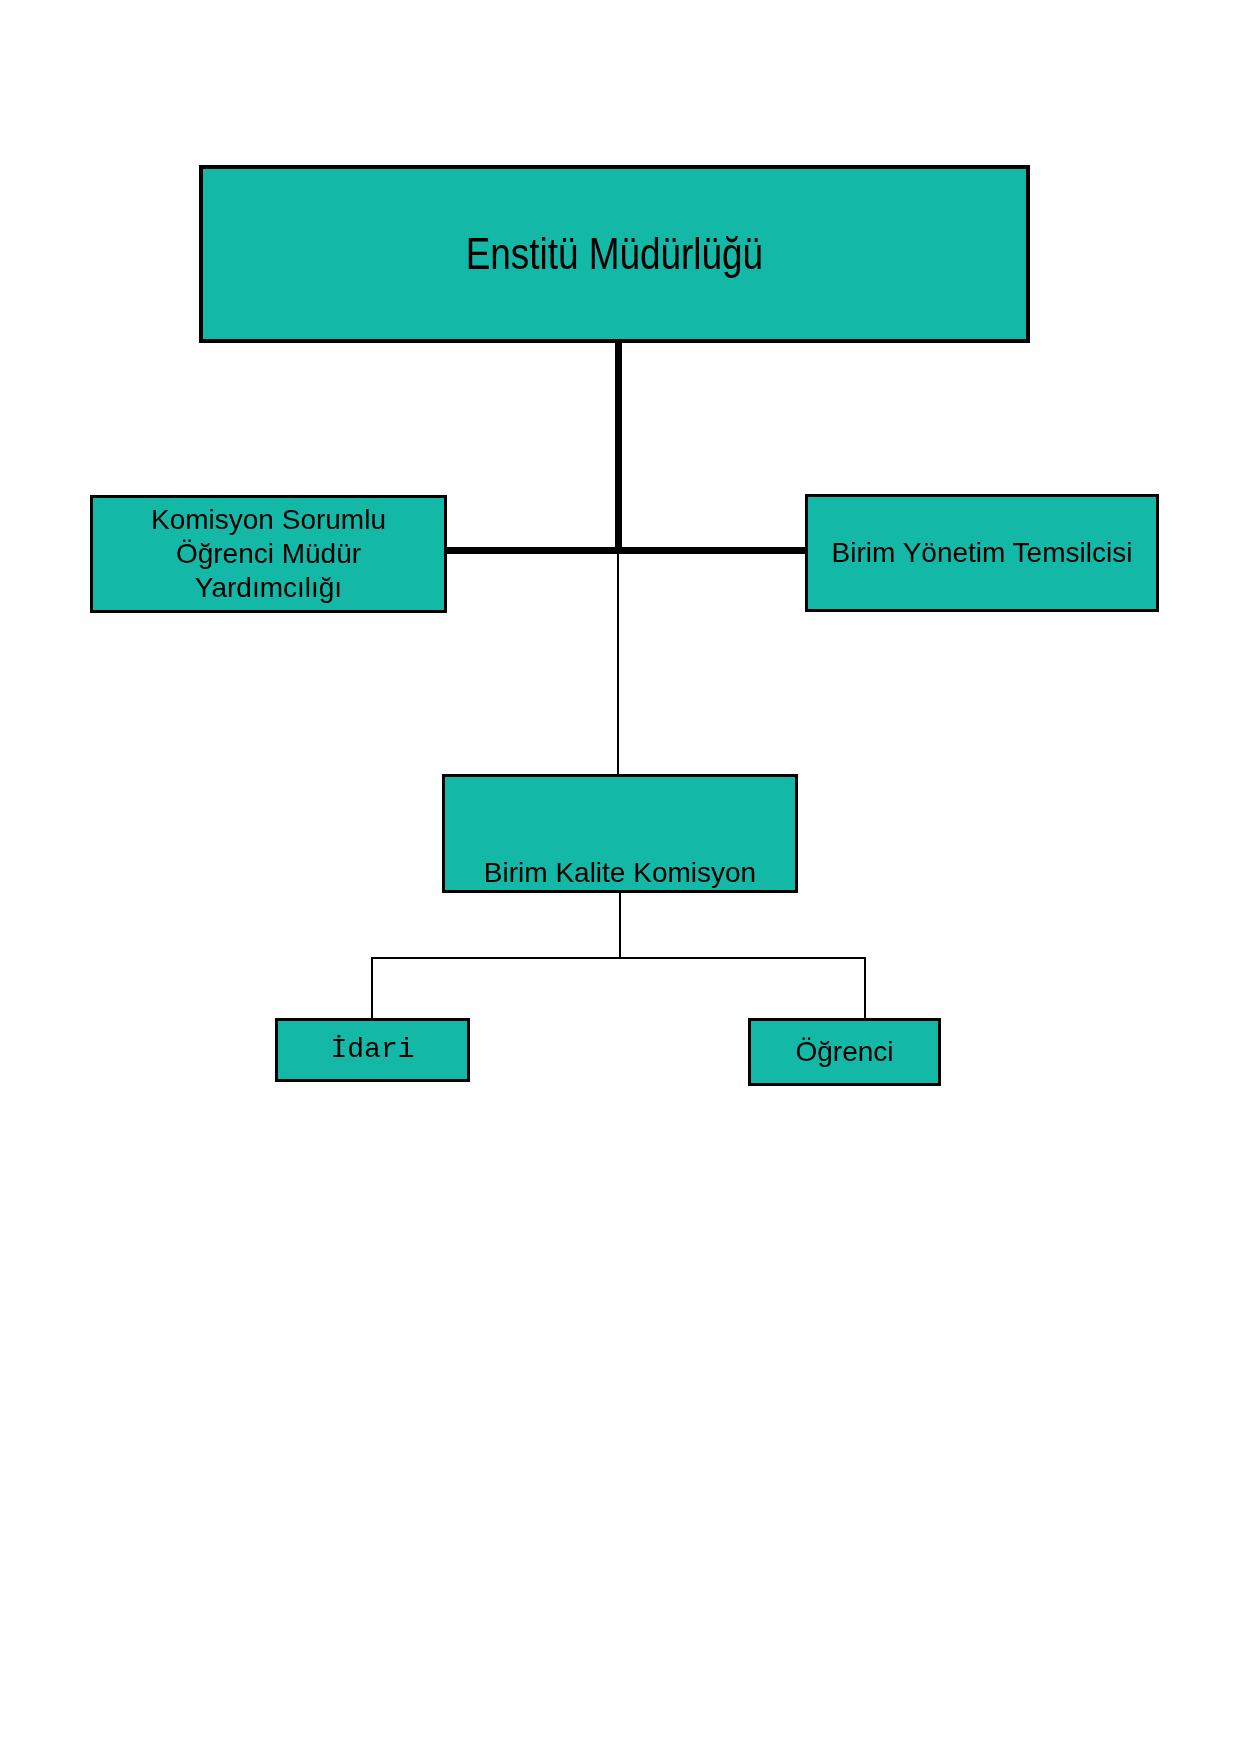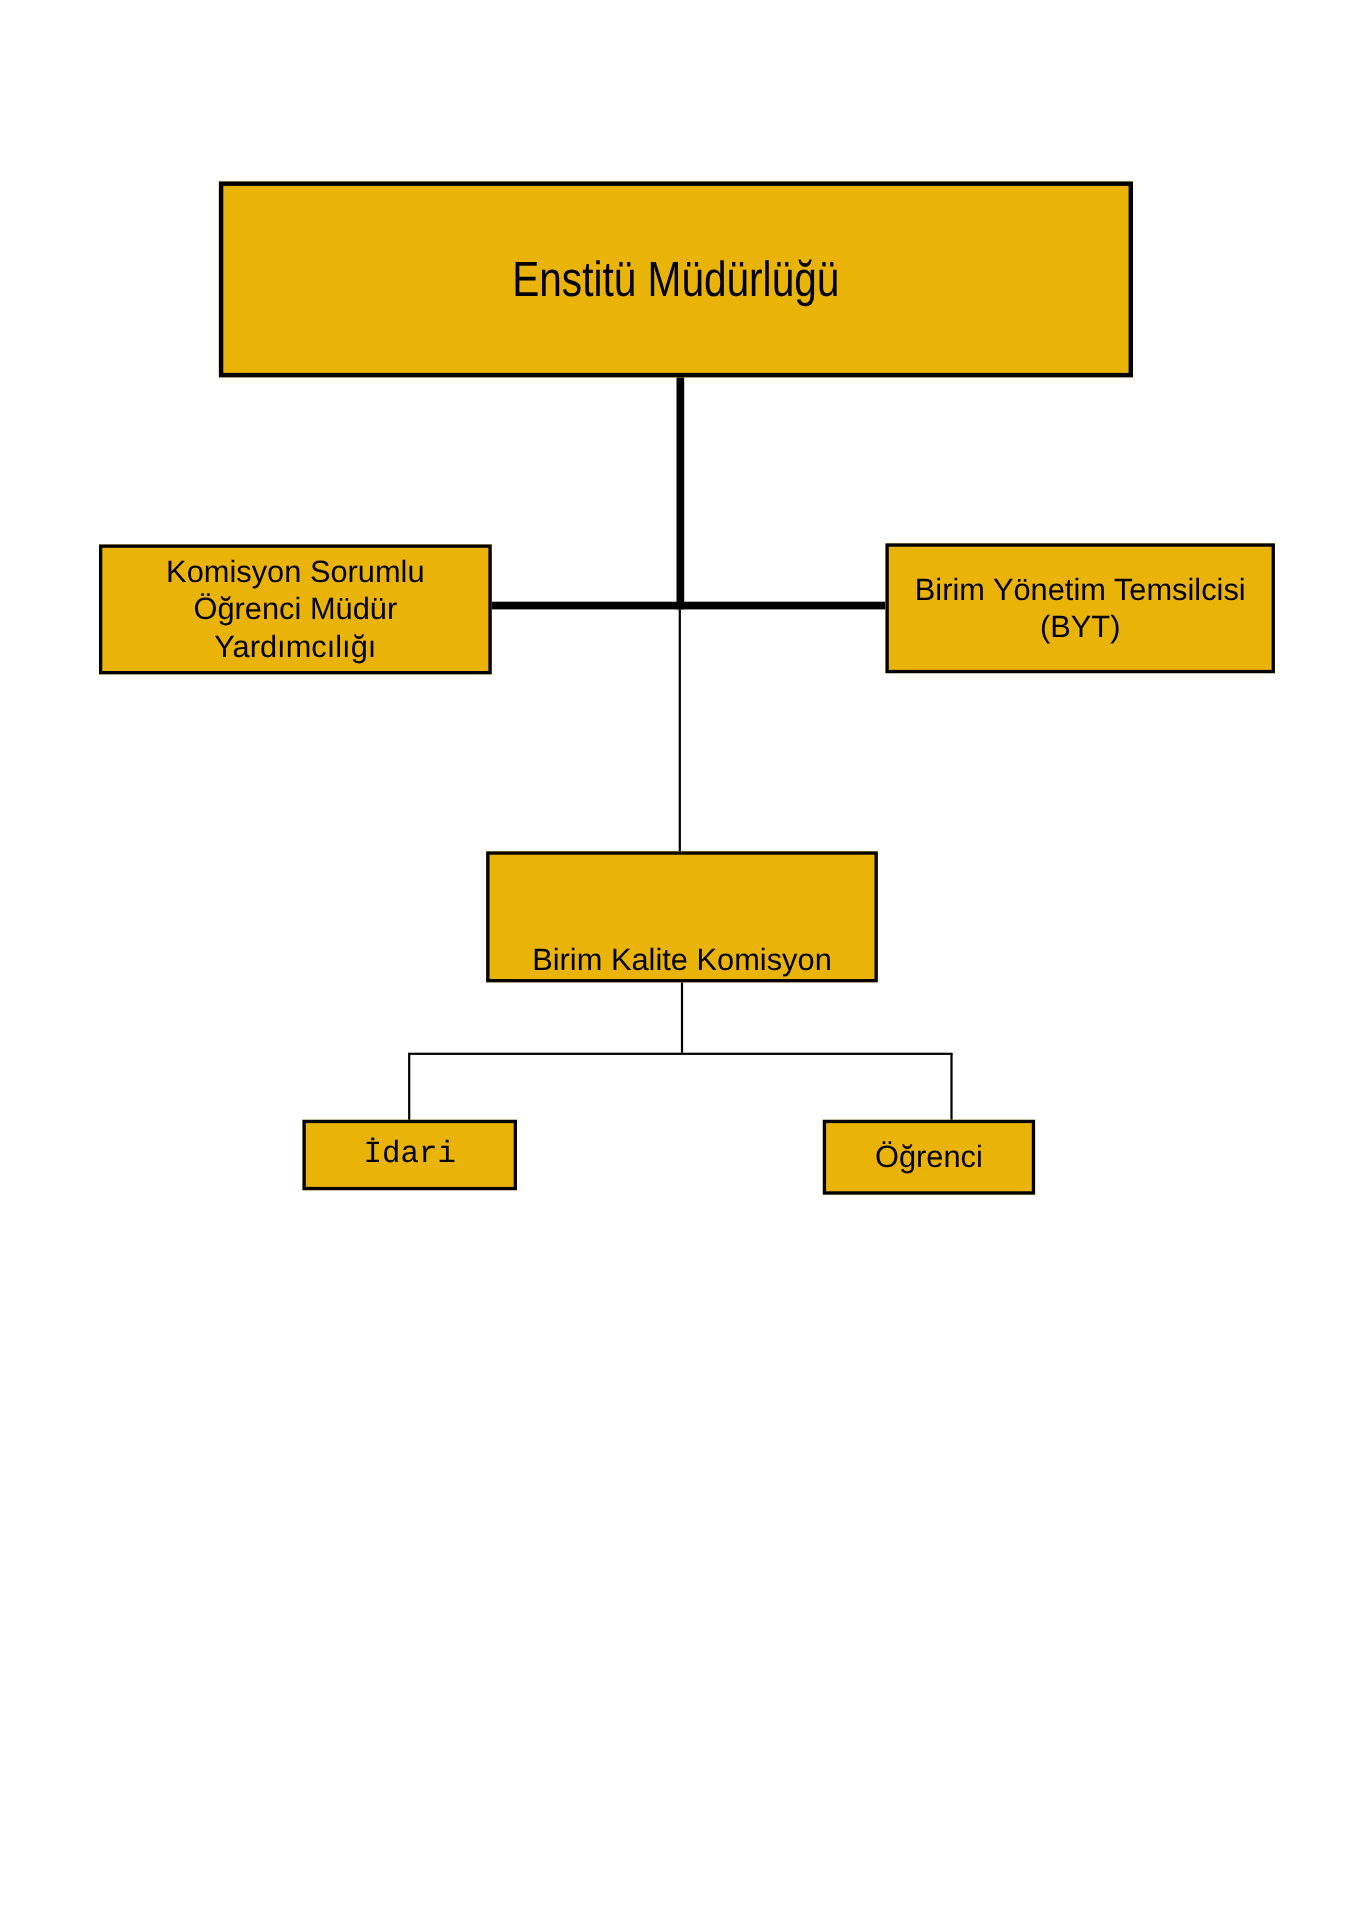--- a/index.html
+++ b/index.html
@@ -12,21 +12,21 @@
     width: 1241px;
     height: 1755px;
     background: #ffffff;
     font-family: "Liberation Sans", sans-serif;
     color: #000000;
     overflow: hidden;
   }
   .node {
     position: absolute;
     box-sizing: border-box;
-    background: #eab308;
+    background: #14b8a6;
     border: 3px solid #000000;
     display: flex;
     align-items: center;
     justify-content: center;
     text-align: center;
   }
   .node--root {
     border-width: 4px;
   }
   .node--root .node-text {
@@ -66,21 +66,20 @@
     <div class="node-text">
       <div>Komisyon Sorumlu</div>
       <div>Öğrenci Müdür</div>
       <div>Yardımcılığı</div>
     </div>
   </div>
 
   <div class="node" style="left:805px; top:494px; width:354px; height:118px;">
     <div class="node-text">
       <div>Birim Yönetim Temsilcisi</div>
-      <div>(BYT)</div>
     </div>
   </div>
 
   <div class="node" style="left:442px; top:774px; width:356px; height:119px;align-items:flex-end;">
     <div class="node-text">
       <div>Birim Kalite Komisyon</div>
     </div>
   </div>
 
   <div class="node" style="left:275px; top:1018px; width:195px; height:64px;font-family:Liberation Mono, monospace;">

